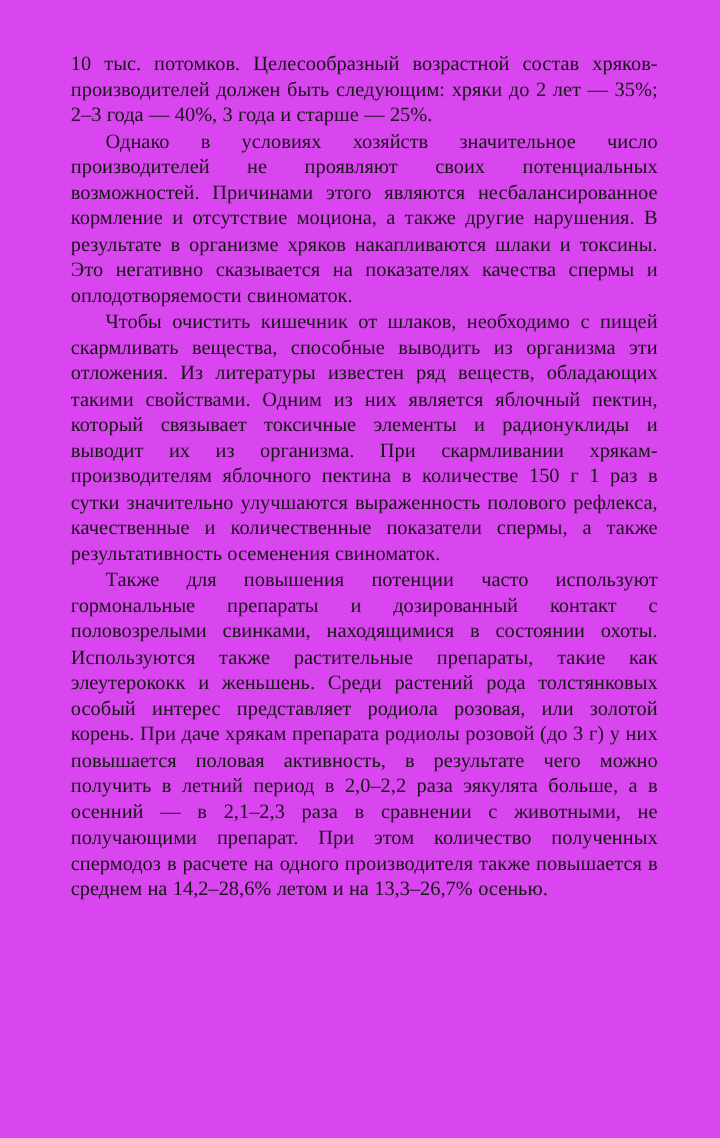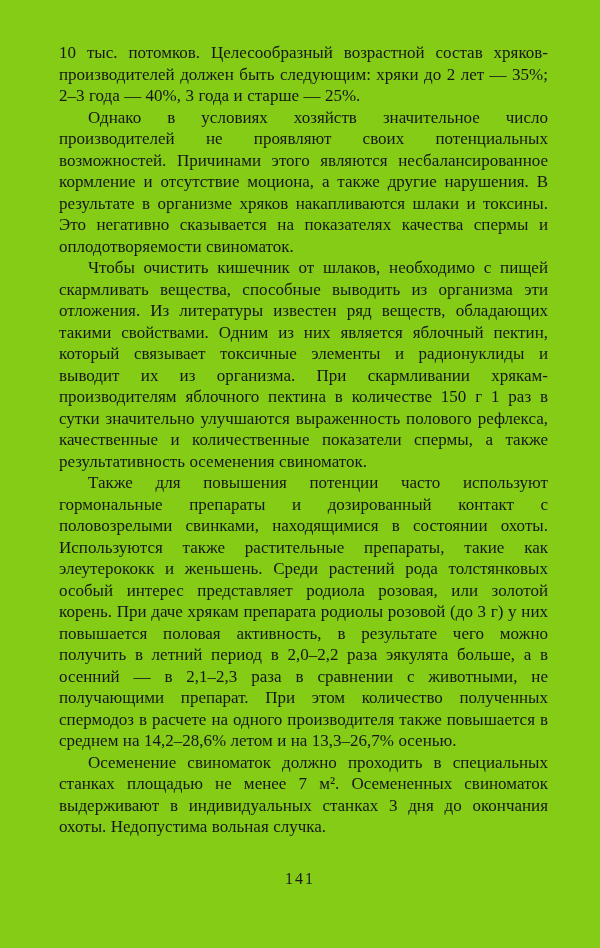--- a/index.html
+++ b/index.html
@@ -9,21 +9,21 @@
   body {
     width: 600px;
     height: 948px;
     background: #ffffff;
     overflow: hidden;
   }
   .page {
     position: relative;
     width: 600px;
     height: 948px;
-    background: #84cc16;
+    background: #d946ef;
     color: #161616;
     font-family: "Liberation Serif", "DejaVu Serif", serif;
   }
   .text-block {
     position: absolute;
     left: 59px;
     top: 42px;
     width: 489px;
     text-align: justify;
     font-size: 17px;
@@ -54,19 +54,15 @@
 </style>
 </head>
 <body>
 
 <main class="page">
   <section class="text-block">
     <p class="para no-indent">10 тыс. потомков. Целесообразный возрастной состав хряков-производителей должен быть следующим: хряки до 2 лет — 35%; 2–3 года — 40%, 3 года и старше — 25%.</p>
     <p class="para">Однако в условиях хозяйств значительное число производителей не проявляют своих потенциальных возможностей. Причинами этого являются несбалансированное кормление и отсутствие моциона, а также другие нарушения. В результате в организме хряков накапливаются шлаки и токсины. Это негативно сказывается на показателях качества спермы и оплодотворяемости свиноматок.</p>
     <p class="para">Чтобы очистить кишечник от шлаков, необходимо с пищей скармливать вещества, способные выводить из организма эти отложения. Из литературы известен ряд веществ, обладающих такими свойствами. Одним из них является яблочный пектин, который связывает токсичные элементы и радионуклиды и выводит их из организма. При скармливании хрякам-производителям яблочного пектина в количестве 150 г 1 раз в сутки значительно улучшаются выраженность полового рефлекса, качественные и количественные показатели спермы, а также результативность осеменения свиноматок.</p>
     <p class="para">Также для повышения потенции часто используют гормональные препараты и дозированный контакт с половозрелыми свинками, находящимися в состоянии охоты. Используются также растительные препараты, такие как элеутерококк и женьшень. Среди растений рода толстянковых особый интерес представляет родиола розовая, или золотой корень. При даче хрякам препарата родиолы розовой (до 3 г) у них повышается половая активность, в результате чего можно получить в летний период в 2,0–2,2 раза эякулята больше, а в осенний — в 2,1–2,3 раза в сравнении с животными, не получающими препарат. При этом количество полученных спермодоз в расчете на одного производителя также повышается в среднем на 14,2–28,6% летом и на 13,3–26,7% осенью.</p>
-    <p class="para">Осеменение свиноматок должно проходить в специальных станках площадью не менее 7 м². Осемененных свиноматок выдерживают в индивидуальных станках 3 дня до окончания охоты. Недопустима вольная случка.</p>
   </section>
 
-  <footer class="page-footer">
-    <span class="page-number">141</span>
-  </footer>
 </main>
 
 </body></html>

